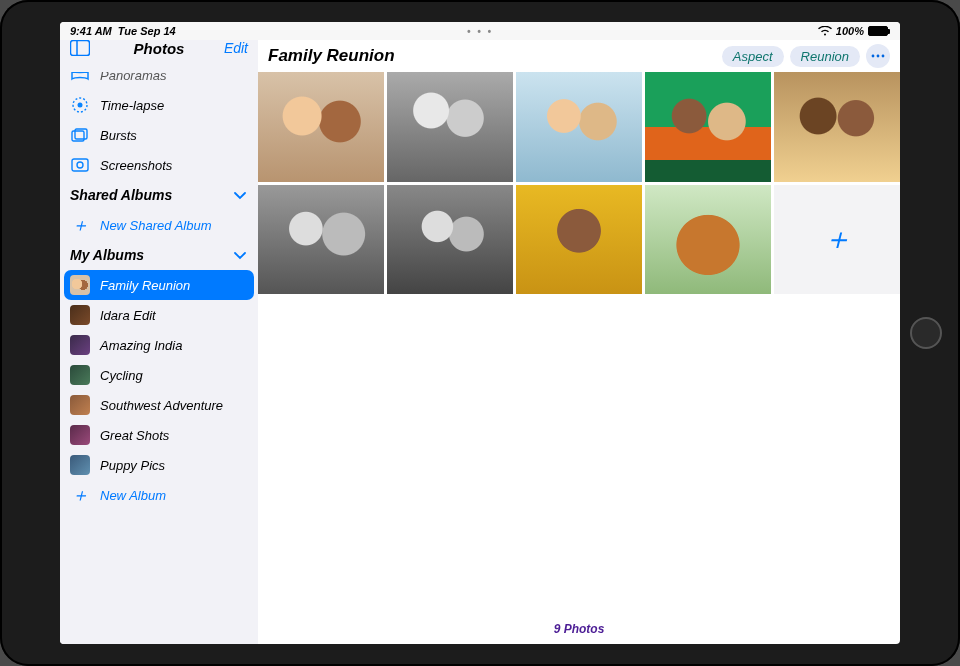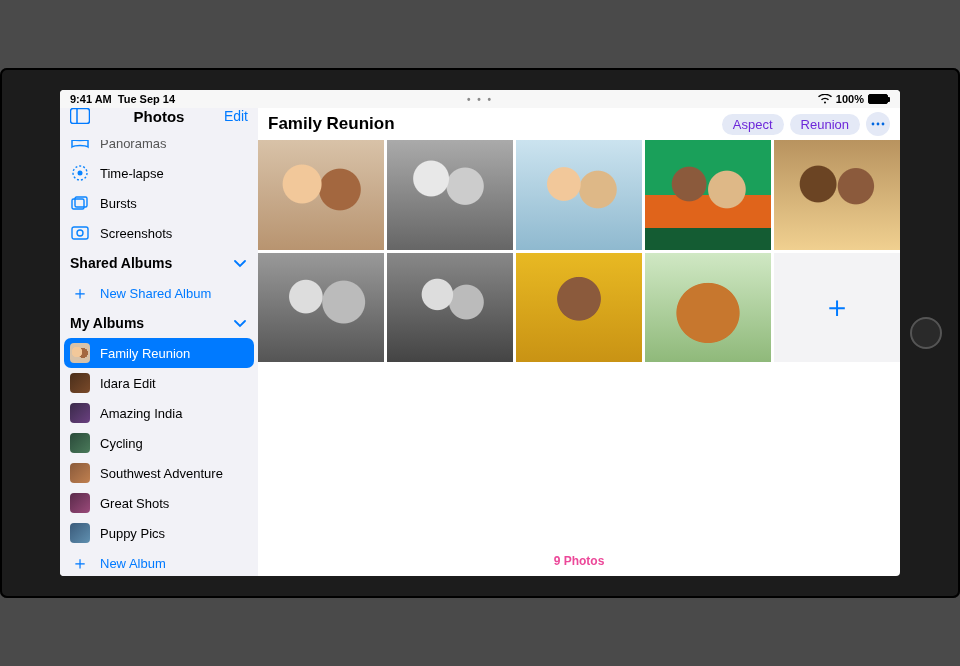--- a/index.html
+++ b/index.html
@@ -9,26 +9,27 @@
     width: 960px;
     height: 666px;
     overflow: hidden;
     display: flex;
     align-items: center;
     justify-content: center;
   }
   
   .ipad {
     width: 960px;
-    height: 530px;
+    height: 666px;
     background: #1c1c1c;
-    border-radius: 7px;
+    border-radius: 28px;
     padding: 22px 60px 22px 60px;
     position: relative;
     box-shadow: inset 0 0 0 2px #000;
+    font-style: italic;
   }
   .home-button {
     position: absolute;
     right: 18px;
     top: 50%;
     transform: translateY(-50%);
     width: 32px;
     height: 32px;
     border: 2px solid #555;
     border-radius: 50%;
@@ -191,21 +192,21 @@
     padding: 0 10px;
     gap: 6px;
   }
   .content-title {
     font-size: 17px;
     font-weight: 700;
   }
   .header-spacer { flex: 1; }
   .pill-button {
     background: #e4e9f6;
-    color: #6d28d9;
+    color: #0f766e;
     font-size: 13px;
     padding: 3px 11px;
     border-radius: 14px;
     font-weight: 500;
   }
   .more-button {
     width: 24px; height: 24px;
     border-radius: 50%;
     background: #e4e9f6;
     color: #0066e0;
@@ -239,21 +240,21 @@
     justify-content: center;
     color: #007aff;
     font-size: 30px;
     font-weight: 300;
   }
   .content-footer {
     margin-top: auto;
     text-align: center;
     font-size: 12px;
     font-weight: 600;
-    color: #ec4899;
+    color: #4c1d95;
     padding: 6px 0 8px;
   }
   
   .p1 { background: radial-gradient(circle at 35% 40%, #f2c89a 0 18%, transparent 19%), radial-gradient(circle at 65% 45%, #a3673f 0 20%, transparent 21%), linear-gradient(#d8c2a8,#b89470); }
   .p2 { background: radial-gradient(circle at 35% 35%, #e8e8e8 0 16%, transparent 17%), radial-gradient(circle at 62% 42%, #ccc 0 18%, transparent 19%), linear-gradient(#aaa,#666); }
   .p3 { background: radial-gradient(circle at 38% 40%, #f2c89a 0 16%, transparent 17%), radial-gradient(circle at 65% 45%, #deb887 0 18%, transparent 19%), linear-gradient(#cbe3ef,#8fb9cf); }
   .p4 { background: radial-gradient(circle at 35% 40%, #8b5a3c 0 16%, transparent 17%), radial-gradient(circle at 65% 45%, #deb887 0 18%, transparent 19%), linear-gradient(180deg,#1aa05a 0 50%,#e0641b 50% 80%,#145c33 80%); }
   .p5 { background: radial-gradient(circle at 35% 40%, #6b4423 0 17%, transparent 18%), radial-gradient(circle at 65% 42%, #8b5a3c 0 17%, transparent 18%), linear-gradient(#b8935f,#f0d090); }
   .p6 { background: radial-gradient(circle at 38% 40%, #ddd 0 16%, transparent 17%), radial-gradient(circle at 68% 45%, #bbb 0 20%, transparent 21%), linear-gradient(#999,#555); }
   .p7 { background: radial-gradient(circle at 50% 42%, #8b5a3c 0 24%, transparent 25%), linear-gradient(#e8b923,#c99314); }

